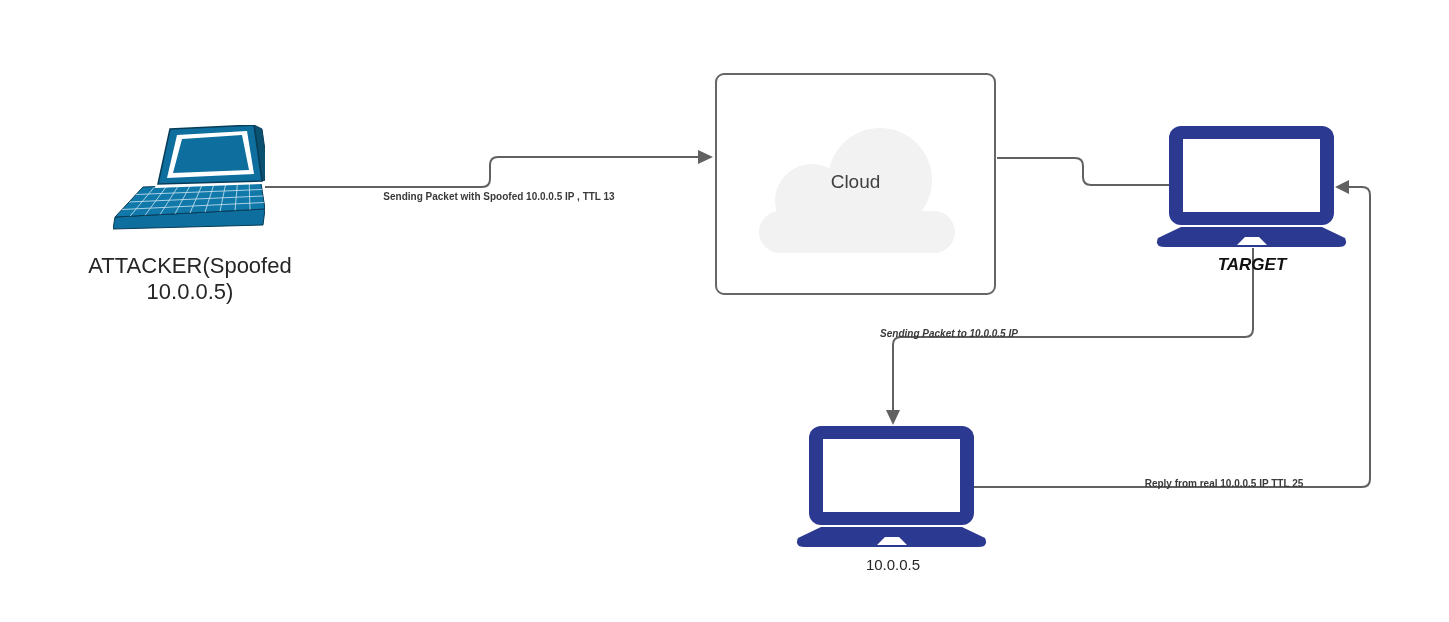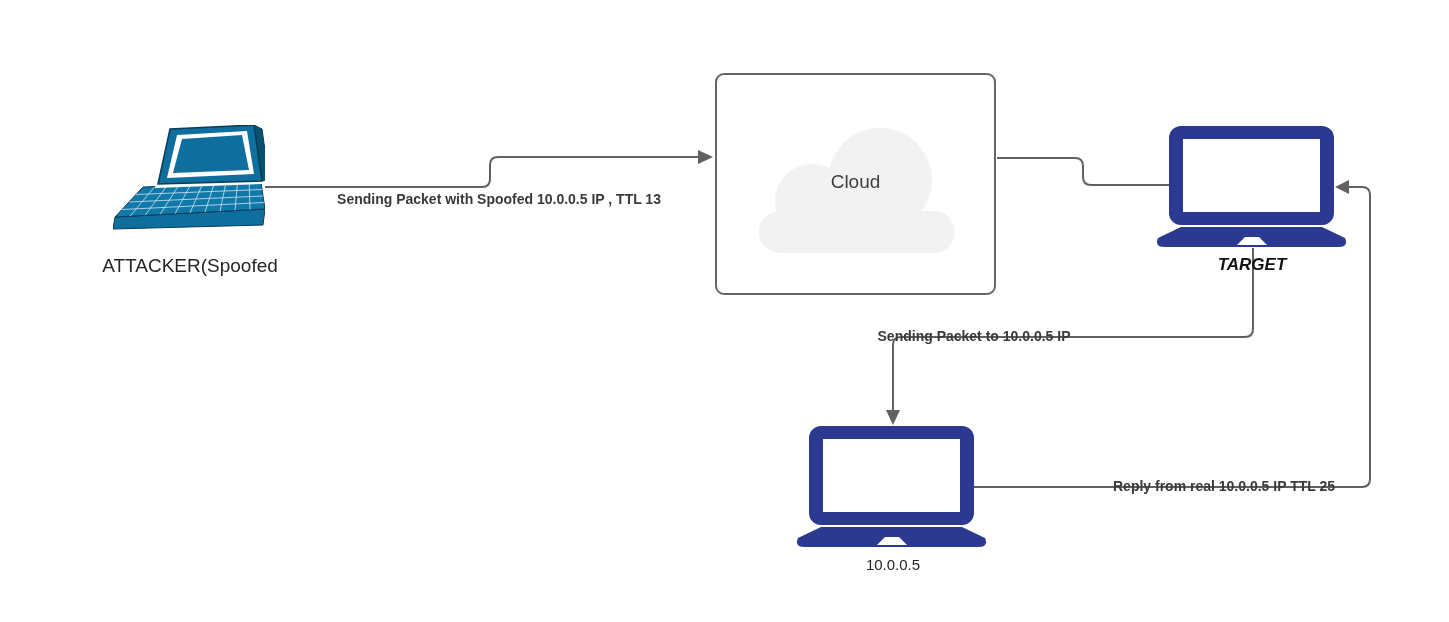--- a/index.html
+++ b/index.html
@@ -7,25 +7,25 @@
     position:relative;
     width:1449px;height:622px;
     background:#ffffff;
     font-family:"Liberation Sans", sans-serif;
     overflow:hidden;
   }
   .wires{position:absolute;left:0;top:0;z-index:1;}
   .node{position:absolute;z-index:2;}
   .lbl{position:absolute;z-index:3;white-space:nowrap;}
   .edge-lbl{
-    font-weight:bold;font-size:14px;color:#3a3a3a;
+    font-weight:bold;font-size:10px;color:#3a3a3a;
     transform:translateX(-50%);
   }
   .node-lbl{color:#262626;transform:translateX(-50%);text-align:center;}
-  .attacker-lbl{font-size:19px;line-height:26px;text-align:center;}
+  .attacker-lbl{font-size:22px;line-height:26px;text-align:center;}
   .target-lbl{font-size:17px;font-weight:bold;font-style:italic;color:#111111;}
   .host-lbl{font-size:15px;}
   .cloud-box{
     position:absolute;left:715px;top:47px;
     width:281px;height:222px;box-sizing:border-box;
     border:2.5px solid #666666;border-radius:9px;
     background:#ffffff;z-index:2;margin-top:26px;
   }
   .cloud-icon{position:absolute;left:40px;top:50px;}
   .cloud-lbl{
@@ -85,20 +85,21 @@
       <polygon points="57,4 141,0 149,56 45,59" fill="#0E6E9E" stroke="#083B57" stroke-width="1.5"></polygon>
 
       <polygon points="64,10 134,6 141,49 54,53" fill="#ffffff"></polygon>
 
       <polygon points="69,14 129,10 136,45 60,48" fill="#0E6E9E"></polygon>
     </svg>
   </div>
 
   <div class="lbl node-lbl attacker-lbl" style="left:190px;top:253px;">
     <div>ATTACKER(Spoofed</div>
+    <div>10.0.0.5)</div>
   </div>
 
   <div class="cloud-box">
     <svg class="cloud-icon" width="200" height="130" viewBox="0 0 200 130">
       <g fill="#F2F2F2">
         <circle cx="123" cy="55" r="52"></circle>
         <circle cx="55" cy="76" r="37"></circle>
         <circle cx="90" cy="82" r="40"></circle>
         <rect x="2" y="86" width="196" height="42" rx="21"></rect>
       </g>
@@ -123,17 +124,17 @@
       <rect x="28" y="13" width="137" height="73" fill="#ffffff"></rect>
       <path d="M26,101 H167 L190,112 Q194,121 183,121 H10 Q-1,121 3,112 Z" fill="#2B3990"></path>
       <polygon points="82,119 90,111 104,111 112,119" fill="#ffffff"></polygon>
     </svg>
   </div>
 
   <div class="lbl node-lbl host-lbl" style="left:893px;top:556px;">10.0.0.5</div>
 
   <div class="lbl edge-lbl" style="left:499px;top:191px;">Sending Packet with Spoofed 10.0.0.5 IP , TTL 13</div>
 
-  <div class="lbl edge-lbl" style="left:974px;top:328px;">Sending Packet to 10.0.0.5 IP</div>
+  <div class="lbl edge-lbl" style="left:949px;top:328px;font-style:italic;">Sending Packet to 10.0.0.5 IP</div>
 
   <div class="lbl edge-lbl" style="left:1200px;top:478px;margin-left:24px;">Reply from real 10.0.0.5 IP TTL 25</div>
 
 </div>
 
 </body></html>

